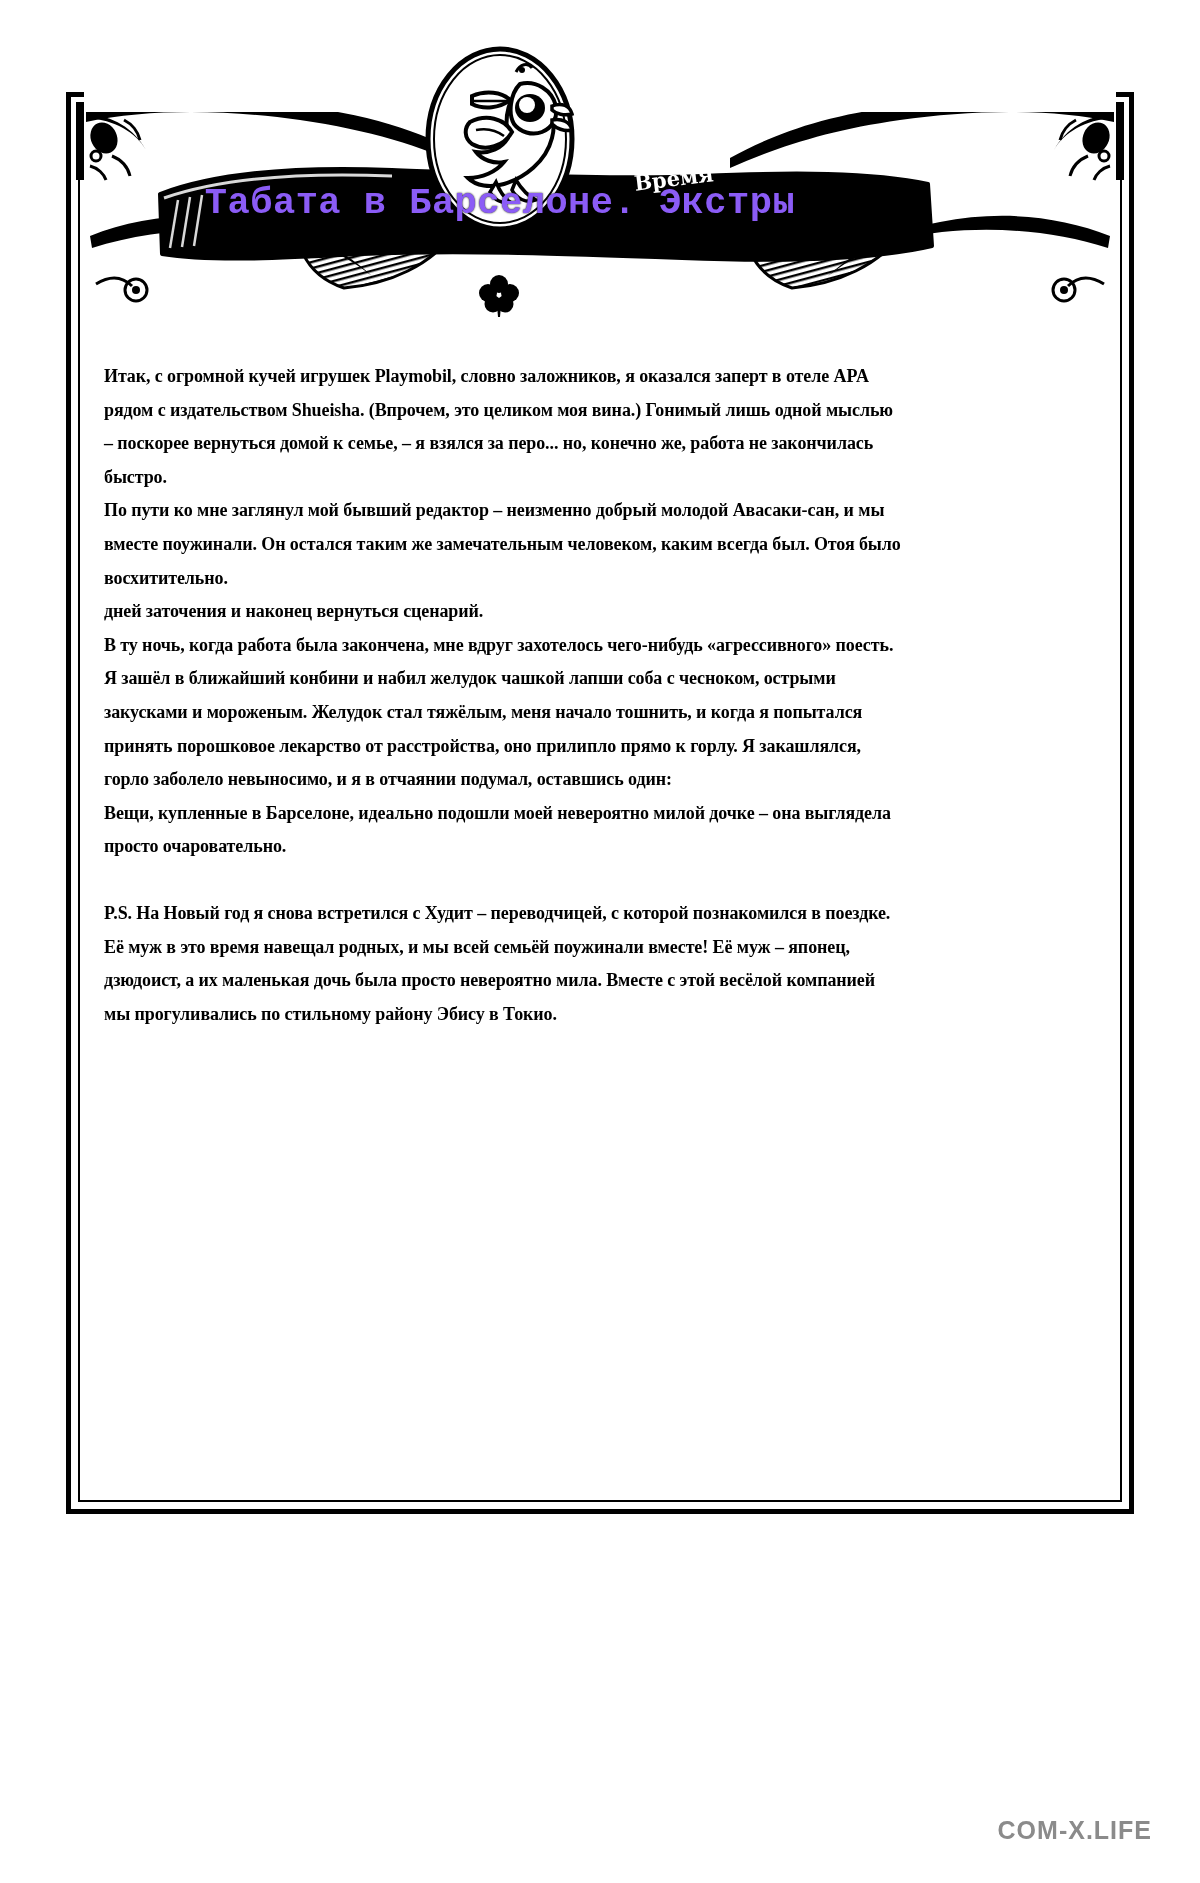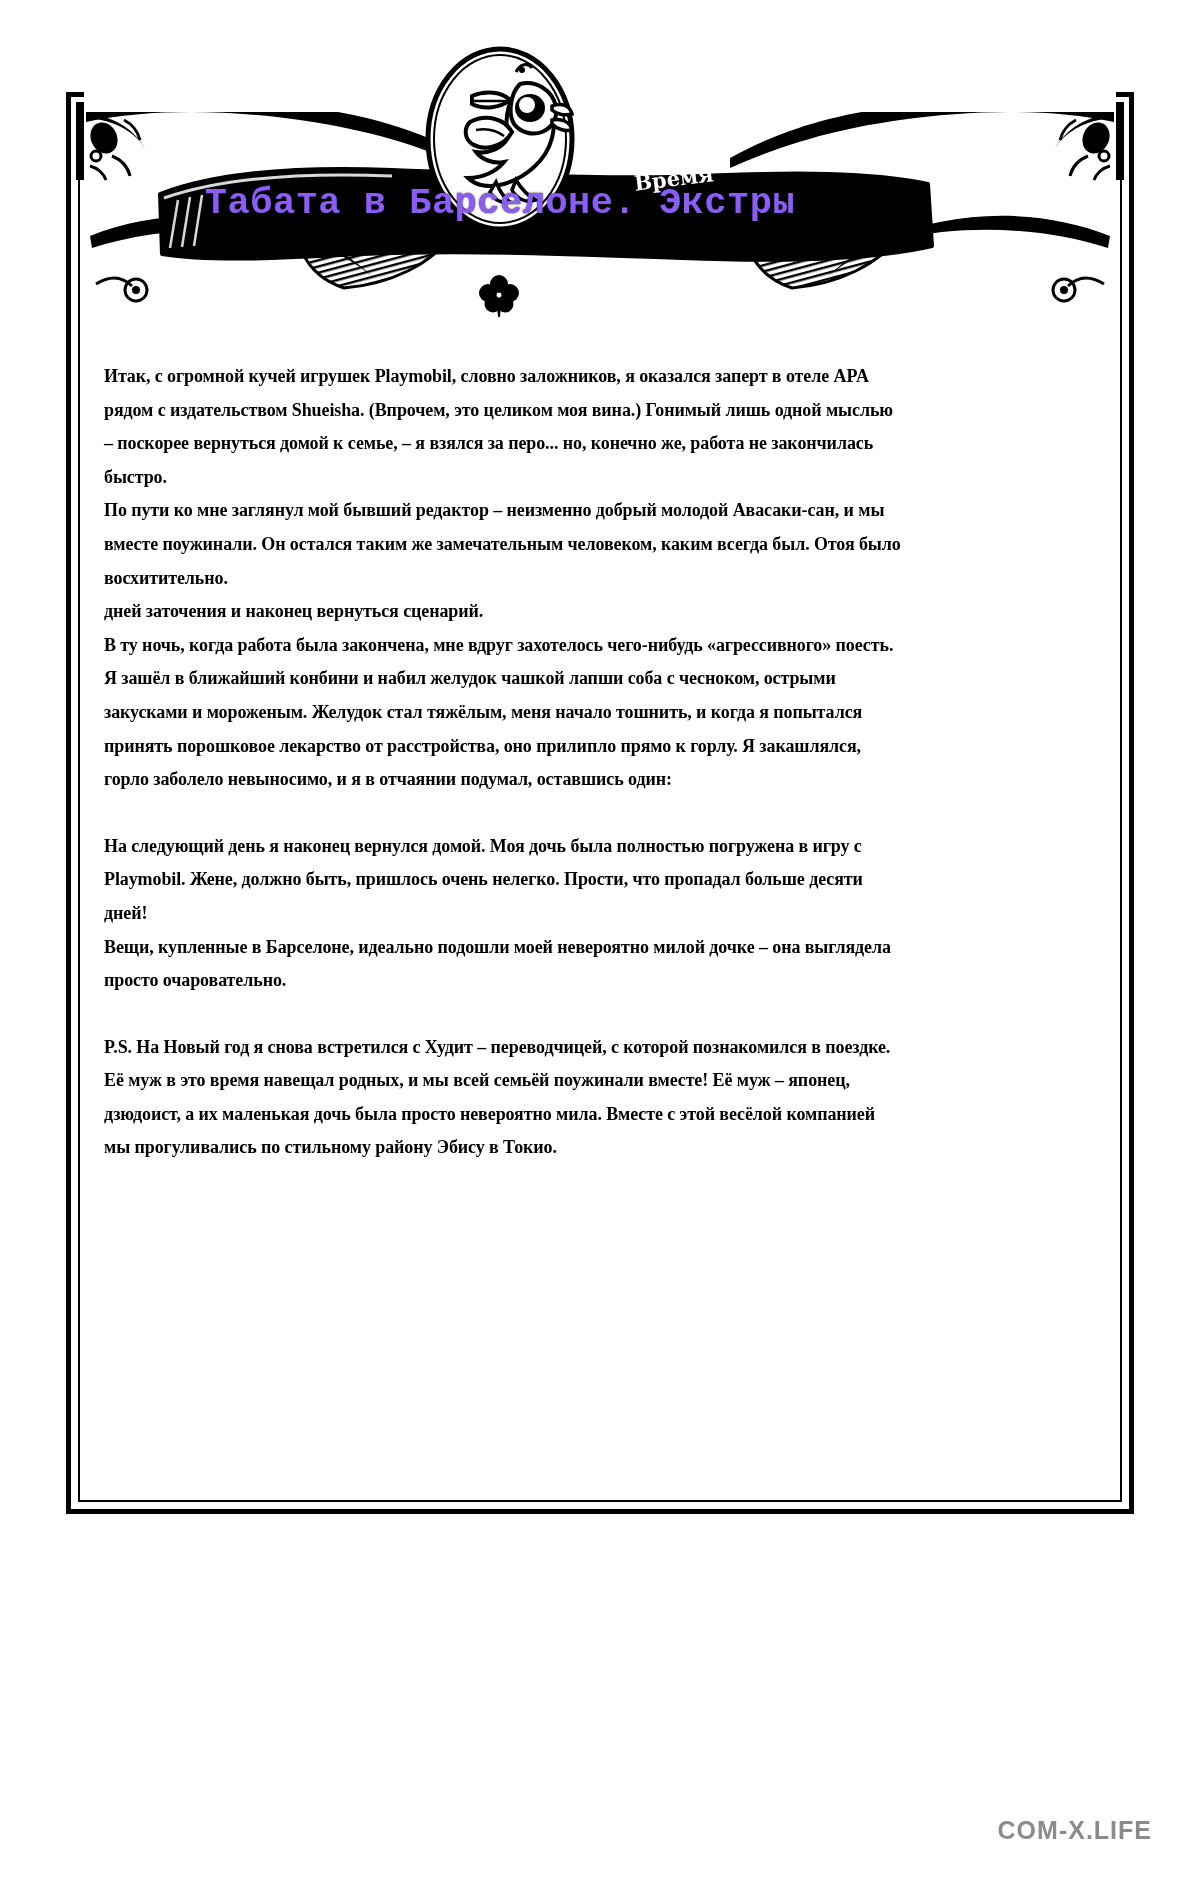--- a/index.html
+++ b/index.html
@@ -247,20 +247,19 @@
       <circle cx="29" cy="32" r="8.5" fill="#000"></circle>
       <path d="M21,34 L25,34 L24,45 L22,45 Z" fill="#000"></path>
     </svg>
   </div>
 
   <div class="body-copy" id="body-copy">
       <p>Итак, с огромной кучей игрушек Playmobil, словно заложников, я оказался заперт в отеле APA рядом с издательством Shueisha. (Впрочем, это целиком моя вина.) Гонимый лишь одной мыслью – поскорее вернуться домой к семье, – я взялся за перо... но, конечно же, работа не закончилась быстро.</p>
       <p>По пути ко мне заглянул мой бывший редактор – неизменно добрый молодой Авасаки-сан, и мы вместе поужинали. Он остался таким же замечательным человеком, каким всегда был. Отоя было восхитительно.</p>
       <p>дней заточения и наконец вернуться сценарий.</p>
       <p>В ту ночь, когда работа была закончена, мне вдруг захотелось чего-нибудь «агрессивного» поесть. Я зашёл в ближайший конбини и набил желудок чашкой лапши соба с чесноком, острыми закусками и мороженым. Желудок стал тяжёлым, меня начало тошнить, и когда я попытался принять порошковое лекарство от расстройства, оно прилипло прямо к горлу. Я закашлялся, горло заболело невыносимо, и я в отчаянии подумал, оставшись один:</p>
-      <p class="gap">На следующий день я наконец вернулся домой. Моя дочь была полностью погружена в игру с Playmobil. Жене, должно быть, пришлось очень нелегко. Прости, что пропадал больше десяти дней!</p>
       <p>Вещи, купленные в Барселоне, идеально подошли моей невероятно милой дочке – она выглядела просто очаровательно.</p>
       <p class="gap">P.S. На Новый год я снова встретился с Худит – переводчицей, с которой познакомился в поездке. Её муж в это время навещал родных, и мы всей семьёй поужинали вместе! Её муж – японец, дзюдоист, а их маленькая дочь была просто невероятно мила. Вместе с этой весёлой компанией мы прогуливались по стильному району Эбису в Токио.</p>
     </div>
 
   <div class="watermark" style="color: rgb(139, 139, 139); margin-left: 8px;">COM-X.LIFE</div>
 
 </div>
 
 </body></html>

